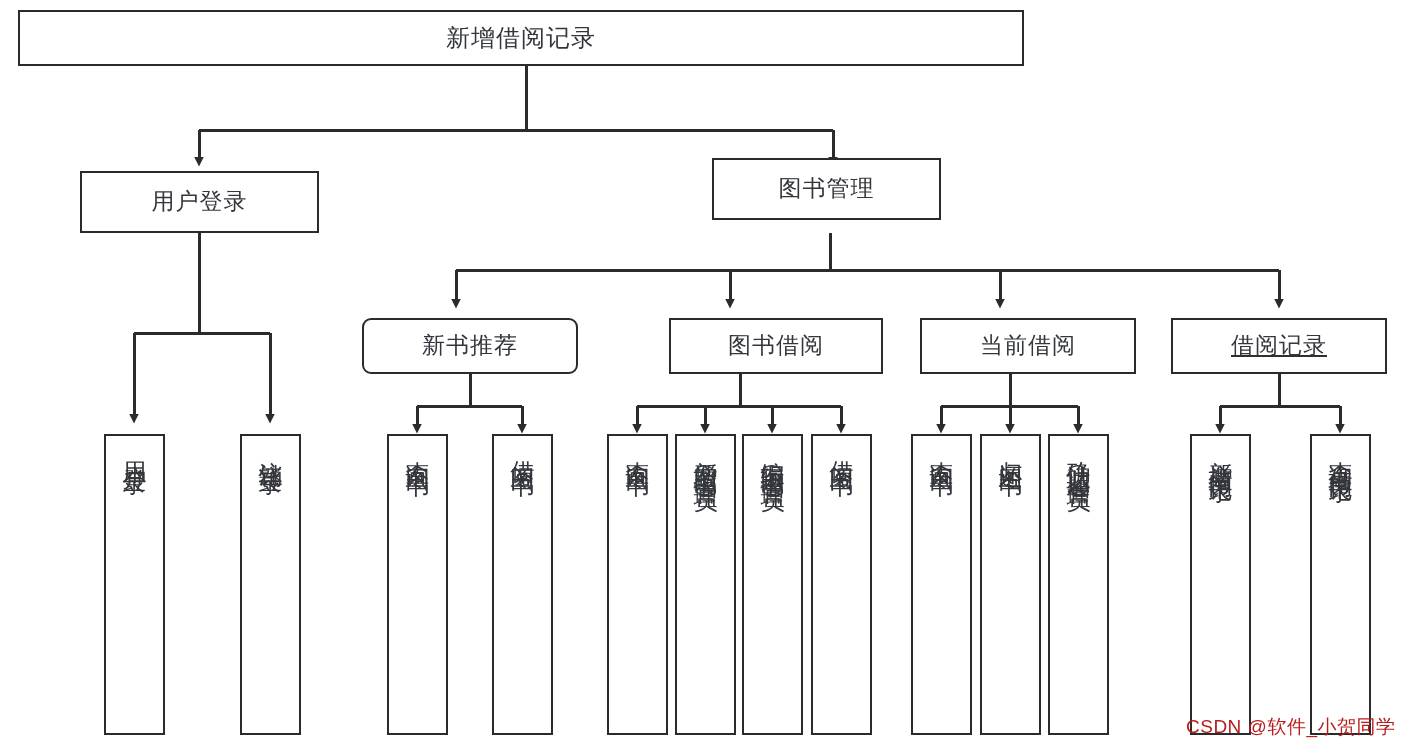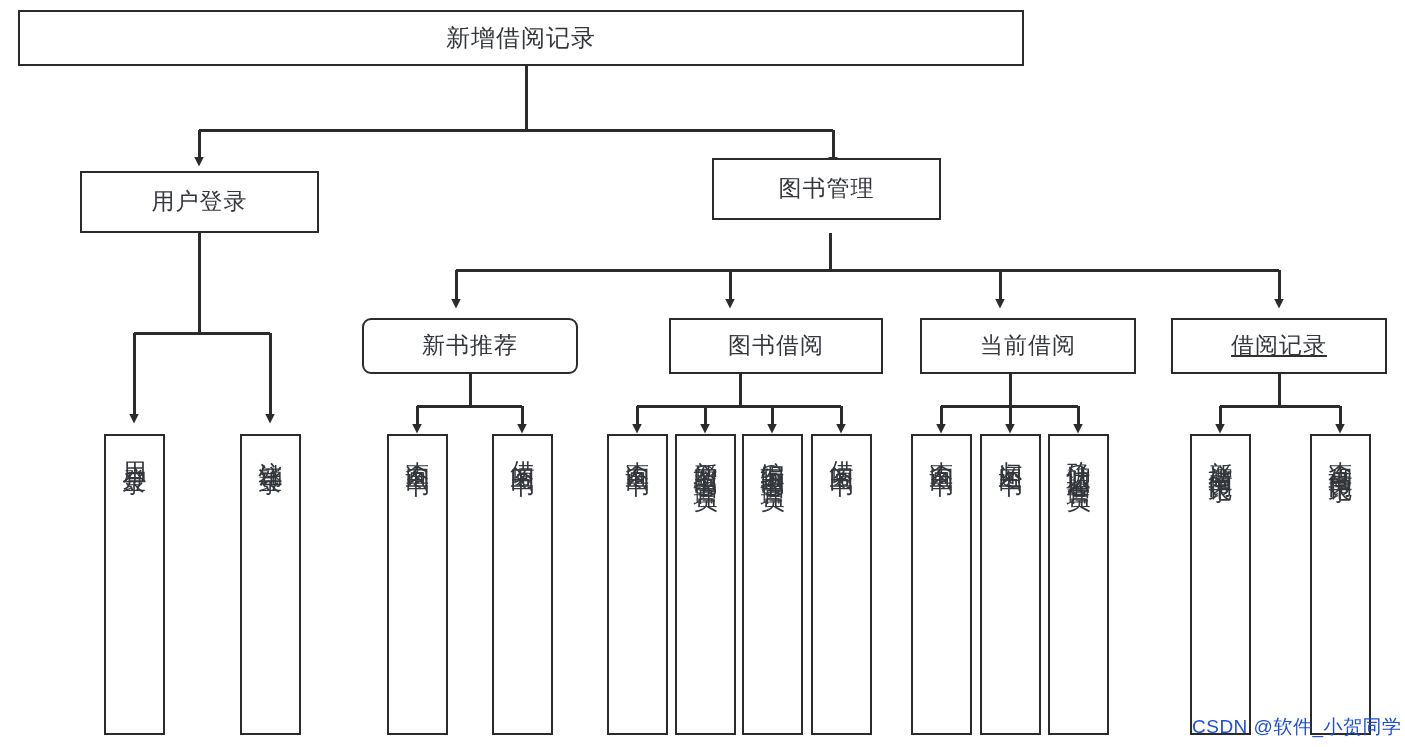--- a/index.html
+++ b/index.html
@@ -46,25 +46,24 @@
     font-size:24px;
     line-height:1.0;
     letter-spacing:4px;
     white-space:normal;
     max-height:100%;
   }
   .watermark{
     position:absolute;
     left:1186px;top:714px;
     font-size:19px;
-    color:#1d4ed8;
+    color:#b91c1c;
     letter-spacing:0.5px;
     white-space:nowrap;
     user-select:none;
-    margin-left:6px;
   }
 </style>
 </head>
 <body>
 
 <div id="canvas">
 
   <svg id="wires" viewBox="0 0 1405 747" xmlns="http://www.w3.org/2000/svg">
     <defs>
       <marker id="arw" markerWidth="12" markerHeight="12" refX="1.5" refY="5" orient="auto" markerUnits="userSpaceOnUse">

